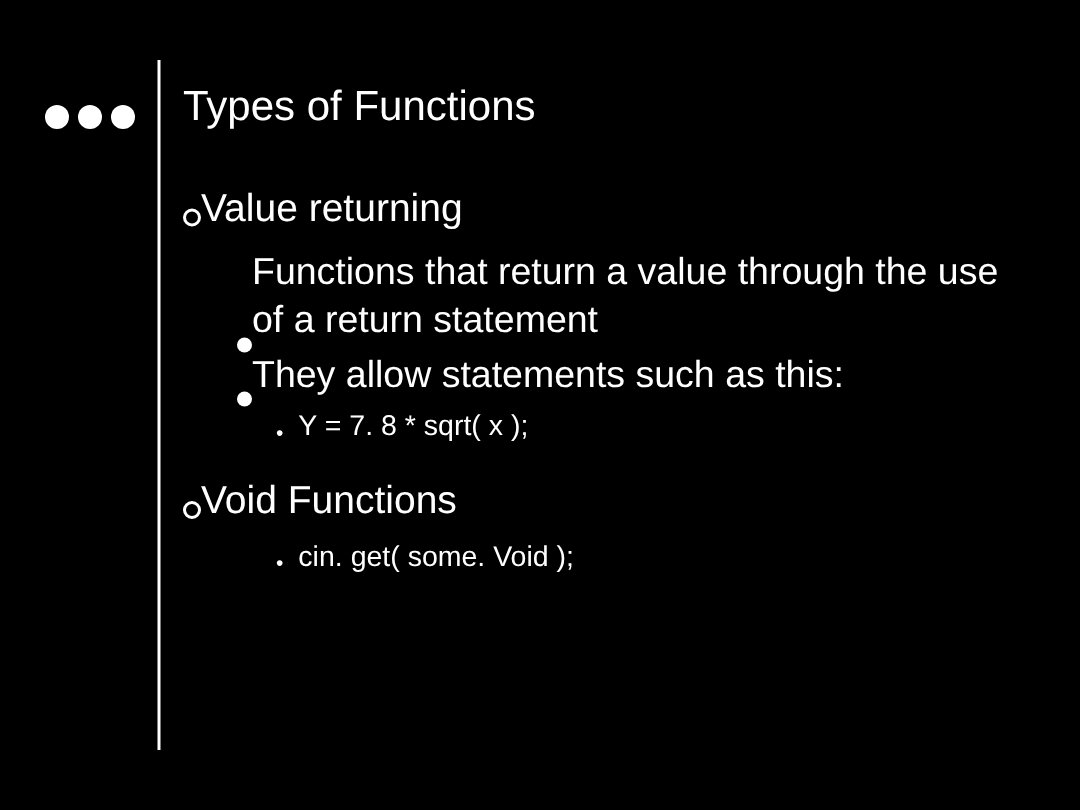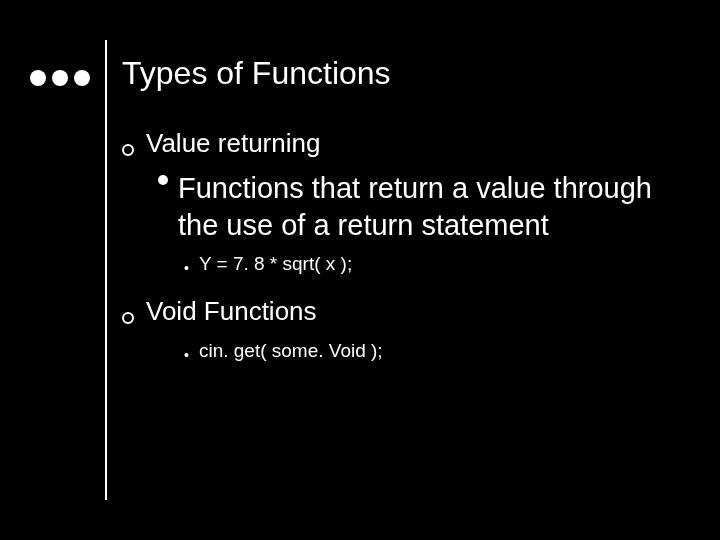--- a/index.html
+++ b/index.html
@@ -30,49 +30,47 @@
     height: 460px;
     background: #fff;
   }
   .content {
     position: absolute;
     left: 122px;
     top: 55px;
     width: 570px;
   }
   .title {
-    font-size: 32px;
+    font-size: 28px;
     font-weight: 400;
     margin-bottom: 35px;
   }
   ul { list-style: none; }
   .lvl1 > li { margin-bottom: 18px; }
   .lvl1-row {
     display: flex;
     align-items: baseline;
-    gap: 12px;
     font-size: 26px;
     line-height: 1.25;
     margin-bottom: 10px;
   }
   .hollow-circle {
     width: 12px;
     height: 12px;
     border: 2px solid #fff;
     border-radius: 50%;
     flex: 0 0 auto;
     position: relative;
     top: 4px;
   }
   .lvl2 { padding-left: 36px; }
   .lvl2 > li {
     display: flex;
-    align-items: flex-start;
-    gap: 10px;
-    font-size: 29px;
+    align-items: flex-end;
+    font-size: 25px;
     line-height: 1.3;
     margin-bottom: 4px;
   }
   .filled-circle {
     width: 10px;
     height: 10px;
     background: #fff;
     border-radius: 50%;
     flex: 0 0 auto;
     position: relative;
@@ -115,20 +113,24 @@
     <li>
       <div class="lvl1-row">
         <span class="hollow-circle"></span>
         <span>Value returning</span>
       </div>
       <ul class="lvl2">
         <li>
           <span class="filled-circle"></span>
           <span>Functions that return a value through the use of a return statement</span>
         </li>
+        <li>
+          <span class="filled-circle"></span>
+          <span>They allow statements such as this:</span>
+        </li>
       </ul>
       <ul class="lvl3">
         <li>
           <span class="square-dot">•</span>
           <span>Y = 7. 8 * sqrt( x );</span>
         </li>
       </ul>
     </li>
 
     <li>

